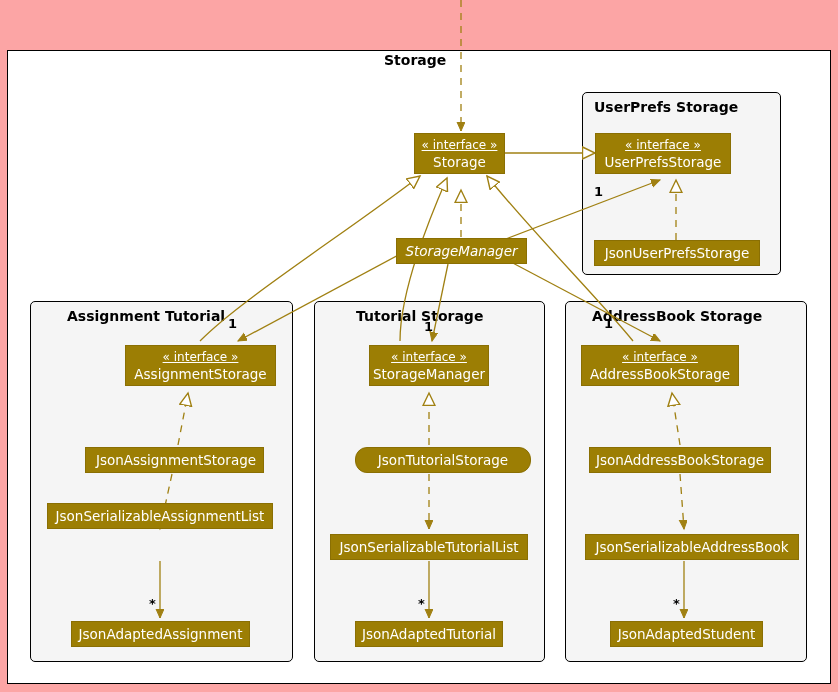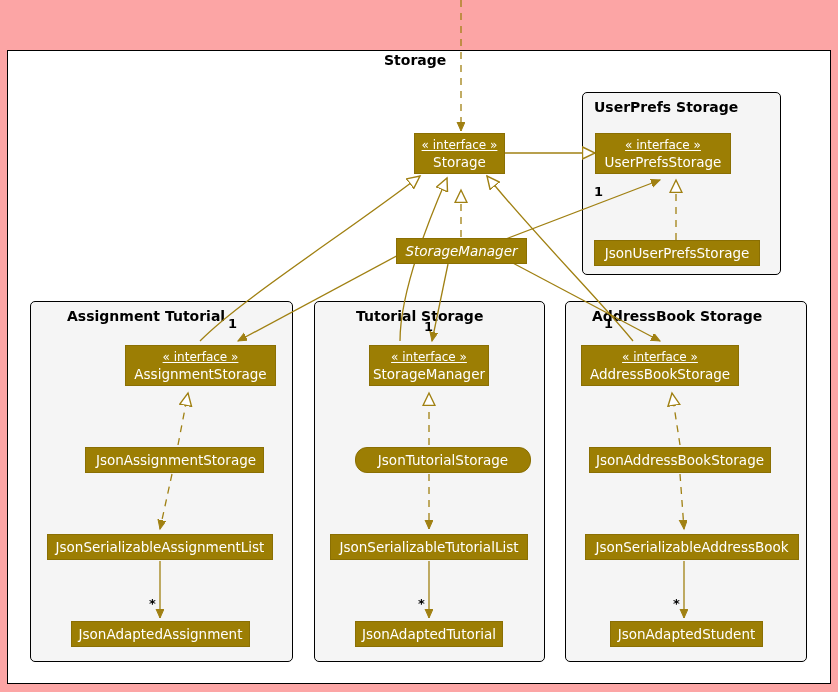--- a/index.html
+++ b/index.html
@@ -178,21 +178,21 @@
 
   <div class="node" style="left:125px; top:345px; width:151px; height:41px;">
     <span class="stereo">« interface »</span>
     <span class="nm">AssignmentStorage</span>
   </div>
 
   <div class="node" style="left:85px; top:447px; width:179px; height:26px;padding-left:10px;">
     <span class="nm">JsonAssignmentStorage</span>
   </div>
 
-  <div class="node" style="left:47px; top:534px; width:226px; height:26px;">
+  <div class="node" style="left:47px; top:503px; width:226px; height:26px;">
     <span class="nm">JsonSerializableAssignmentList</span>
   </div>
 
   <div class="node" style="left:71px; top:621px; width:179px; height:26px;">
     <span class="nm">JsonAdaptedAssignment</span>
   </div>
 
   <div class="node" style="left:369px; top:345px; width:120px; height:41px;">
     <span class="stereo">« interface »</span>
     <span class="nm">StorageManager</span>

